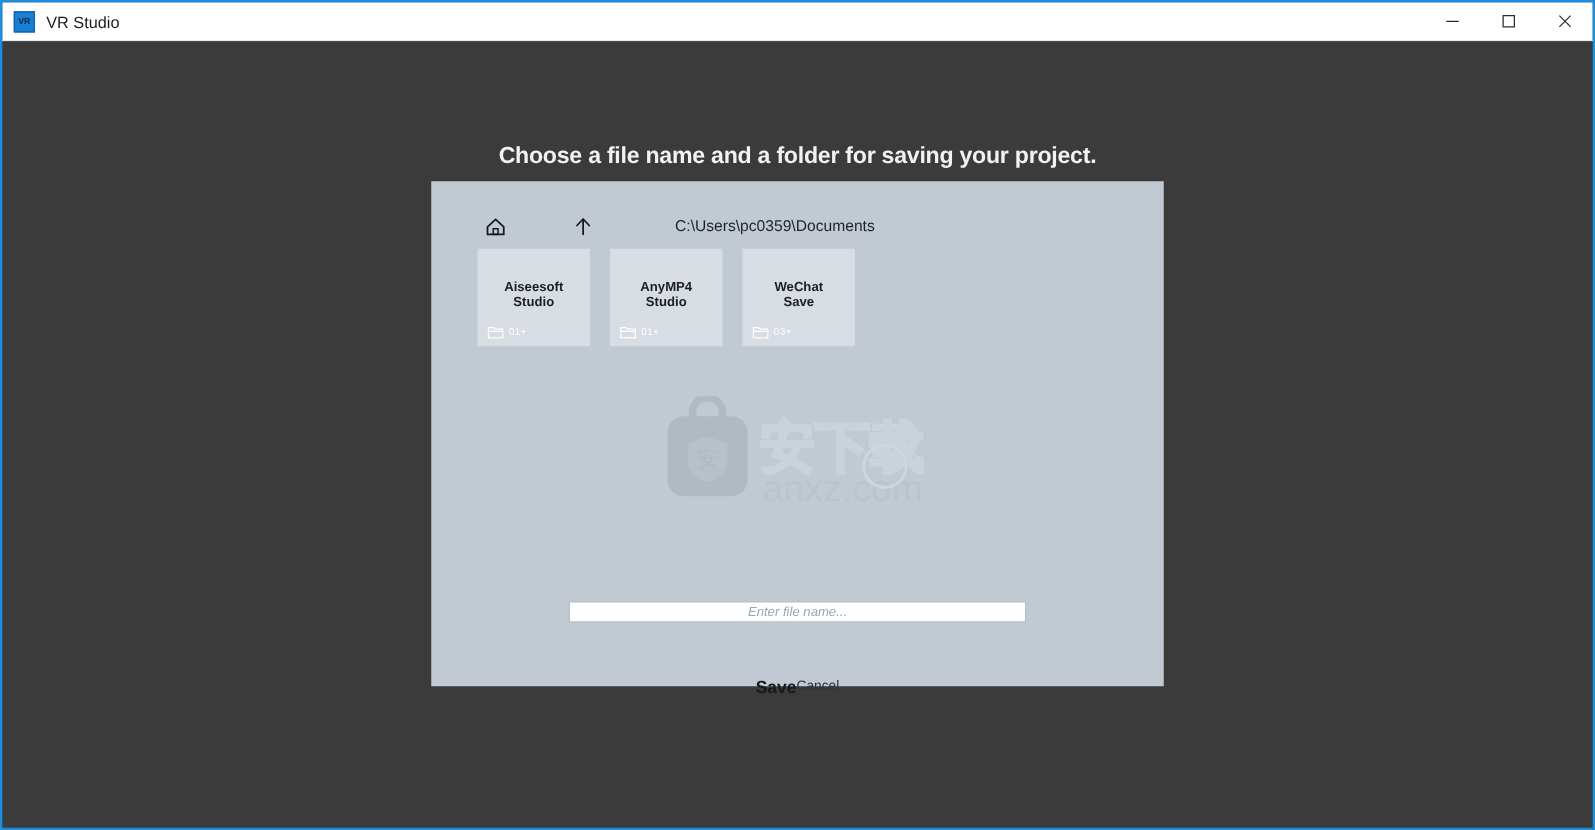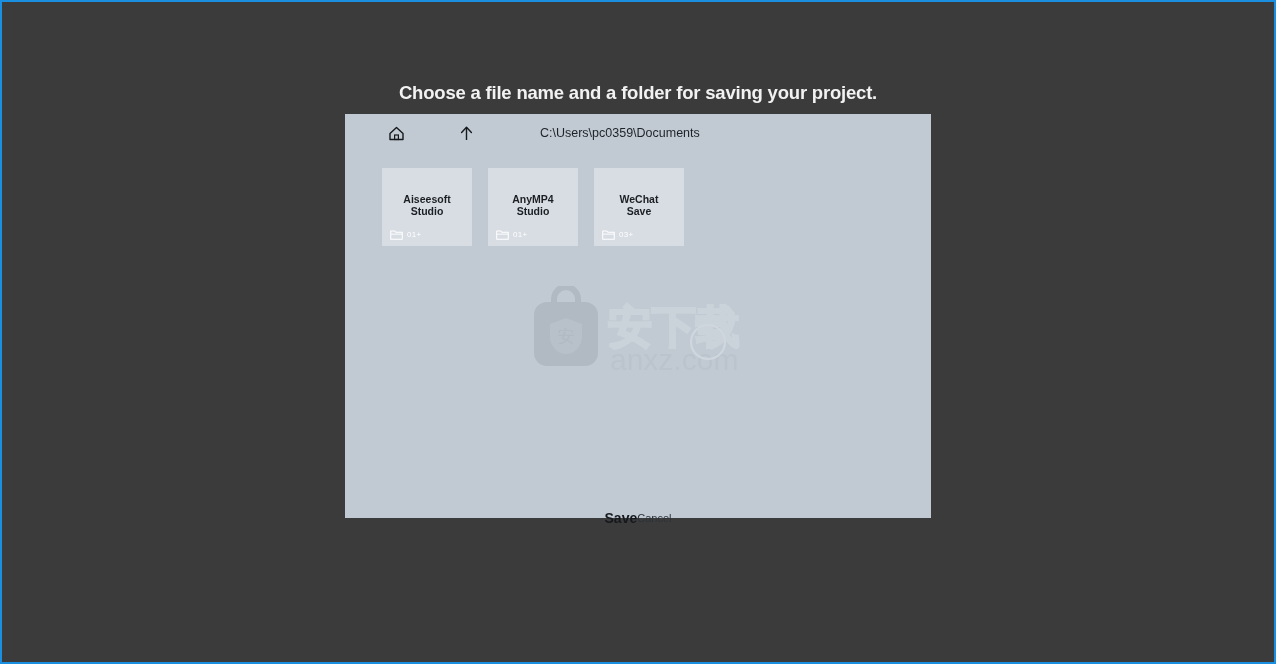--- a/index.html
+++ b/index.html
@@ -99,21 +99,21 @@
     left: 343px;
     top: 112px;
     width: 586px;
     height: 404px;
     background: #c1cad3;
   }
 
   
   .pathbar {
     position: absolute;
-    left: 0; top: 6px;
+    left: 0; top: 23px;
     width: 100%;
     height: 26px;
     display: flex;
     align-items: center;
     gap: 40px;
   }
   .icon-btn {
     width: 26px;
     height: 26px;
     margin-left: 38px;
@@ -239,20 +239,45 @@
     border: none;
     padding: 0;
     cursor: pointer;
   }
 </style>
 </head>
 <body>
 
 <div class="window">
 
+  <div class="titlebar">
+    <div class="title-icon">
+      <span>VR</span>
+    </div>
+    <div class="title-text">VR Studio</div>
+    <div class="title-spacer"></div>
+    <div class="win-btns">
+      <div class="win-btn">
+        <svg width="12" height="12" viewBox="0 0 12 12">
+          <line x1="1" y1="6" x2="11" y2="6" stroke="#2b2b2b" stroke-width="1"></line>
+        </svg>
+      </div>
+      <div class="win-btn">
+        <svg width="12" height="12" viewBox="0 0 12 12">
+          <rect x="1.5" y="1.5" width="9" height="9" fill="none" stroke="#2b2b2b" stroke-width="1"></rect>
+        </svg>
+      </div>
+      <div class="win-btn">
+        <svg width="12" height="12" viewBox="0 0 12 12">
+          <line x1="1.5" y1="1.5" x2="10.5" y2="10.5" stroke="#2b2b2b" stroke-width="1"></line>
+          <line x1="10.5" y1="1.5" x2="1.5" y2="10.5" stroke="#2b2b2b" stroke-width="1"></line>
+        </svg>
+      </div>
+    </div>
+  </div>
 
   <div class="app-body">
 
     <div class="heading">Choose a file name and a folder for saving your project.</div>
 
     <div class="panel">
 
       <div class="pathbar">
         <div class="icon-btn">
           <svg width="19" height="19" viewBox="0 0 19 19">
@@ -312,20 +337,23 @@
           <rect x="4" y="16" width="64" height="64" rx="13" fill="#8d949c"></rect>
           <path d="M24 18 L24 13 a12 12 0 0 1 24 0 L48 18" fill="none" stroke="#8d949c" stroke-width="6" stroke-linecap="round"></path>
           <path d="M36 32 L52 38 L52 52 a16 18 0 0 1 -16 16 a16 18 0 0 1 -16 -16 L20 38 Z" fill="#a4abb3"></path>
           <text x="36" y="56" font-family="'DejaVu Sans', sans-serif" font-size="17" fill="#8d949c" text-anchor="middle">安</text>
           <text x="78" y="56" font-family="'DejaVu Sans', sans-serif" font-size="44" font-weight="bold" fill="none" stroke="#e4e8ec" stroke-width="2.2">安下载</text>
           <text x="80" y="84" font-family="'Liberation Sans', sans-serif" font-size="30" fill="#aeb6be">anxz.com</text>
           <circle cx="178" cy="56" r="17" fill="none" stroke="#f0f3f6" stroke-width="2.2"></circle>
         </svg>
       </div>
 
+      <div class="filename-row">
+        <input class="filename-input" type="text" placeholder="Enter file name..." style="">
+      </div>
 
       <div class="actions">
         <button class="btn-save">Save</button>
         <button class="btn-cancel">Cancel</button>
       </div>
 
     </div>
   </div>
 </div>
 

